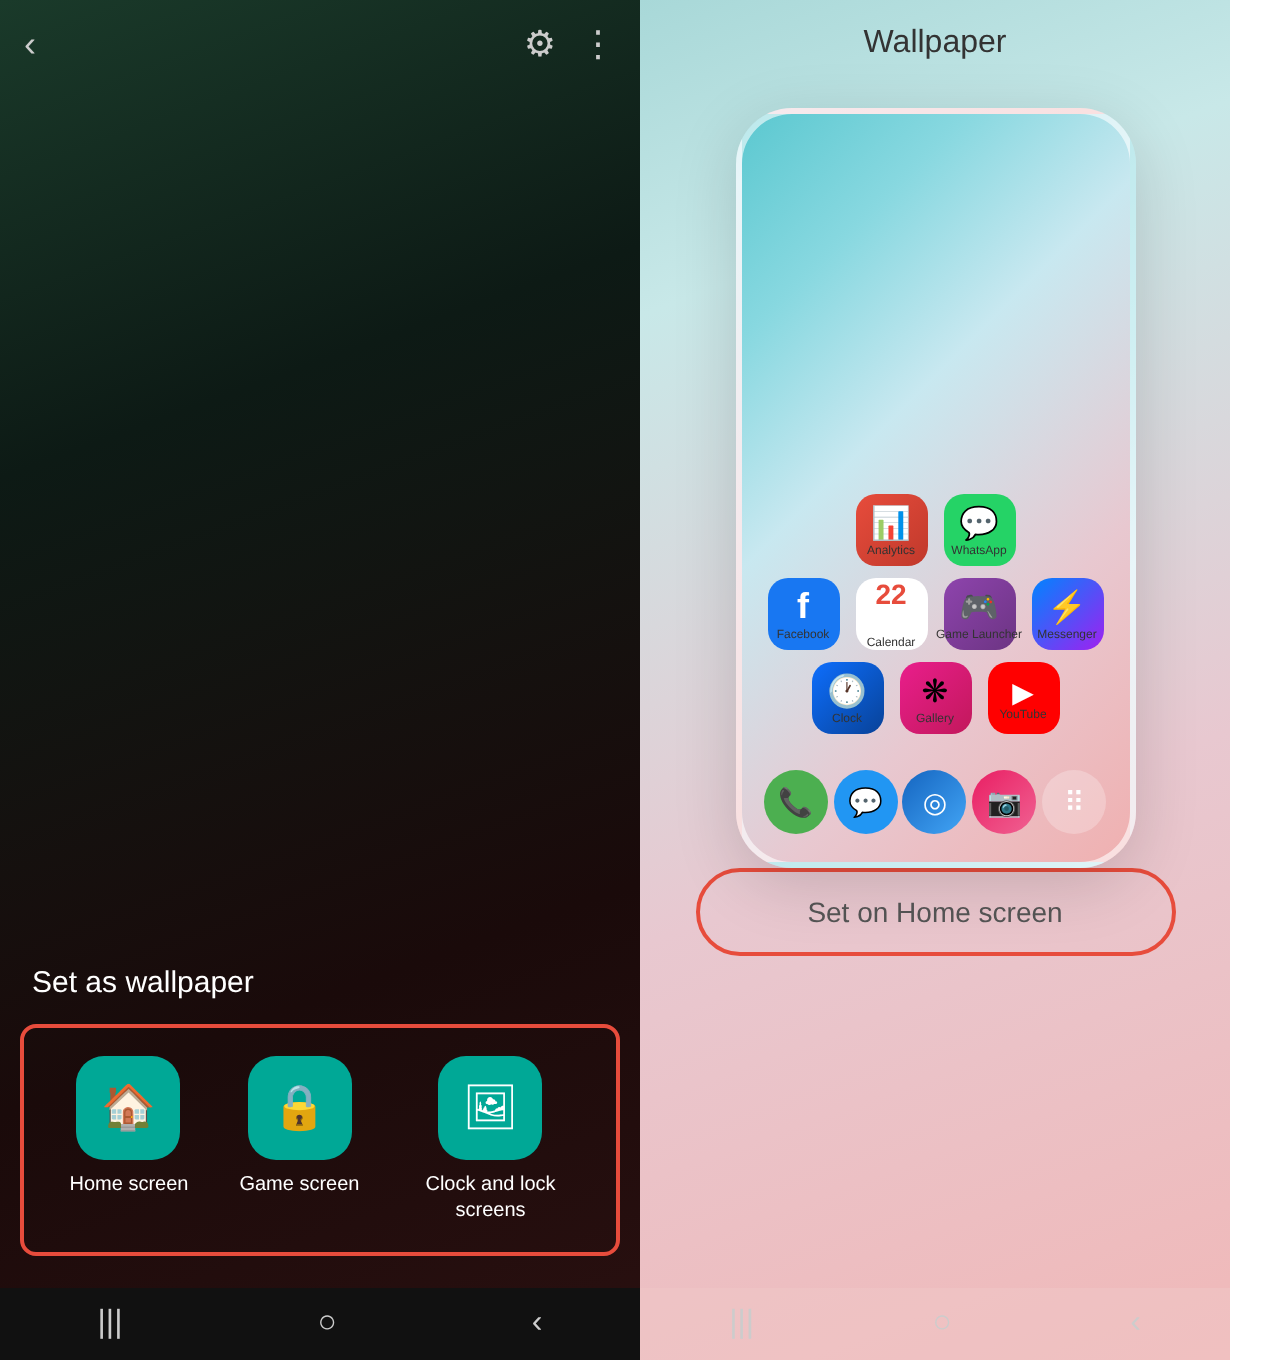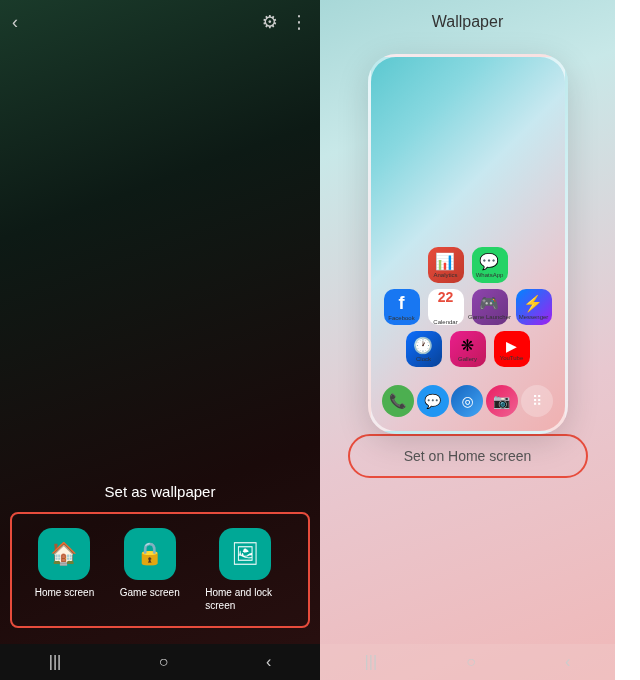--- a/index.html
+++ b/index.html
@@ -43,21 +43,20 @@
     .left-top-right {
       display: flex;
       gap: 12px;
     }
 
     .set-as-wallpaper-label {
       color: #ffffff;
       font-size: 15px;
       font-weight: 500;
       padding: 0 16px 12px 16px;
-      text-align: center;
     }
 
     .wallpaper-options-box {
       border: 2px solid #e74c3c;
       border-radius: 8px;
       margin: 0 10px 16px 10px;
       padding: 14px 10px;
       display: flex;
       justify-content: space-around;
       align-items: flex-start;
@@ -80,20 +79,21 @@
       display: flex;
       align-items: center;
       justify-content: center;
       color: white;
       font-size: 22px;
     }
 
     .wallpaper-option-label {
       color: #ffffff;
       font-size: 10px;
+      text-align: center;
       line-height: 1.3;
     }
 
     .left-bottom-bar {
       height: 36px;
       display: flex;
       align-items: center;
       justify-content: space-around;
       background: #111;
     }
@@ -264,21 +264,21 @@
       <span class="wallpaper-option-label">Home screen</span>
     </div>
 
     <div class="wallpaper-option">
       <div class="wallpaper-option-icon">🔒</div>
       <span class="wallpaper-option-label">Game screen</span>
     </div>
 
     <div class="wallpaper-option">
       <div class="wallpaper-option-icon">🖼</div>
-      <span class="wallpaper-option-label">Home and lock screen</span>
+      <span class="wallpaper-option-label">Clock and lock screens</span>
     </div>
 
   </div>
 
   <div class="left-bottom-bar">
     <span class="nav-icon">|||</span>
     <span class="nav-icon">○</span>
     <span class="nav-icon">‹</span>
   </div>
 

